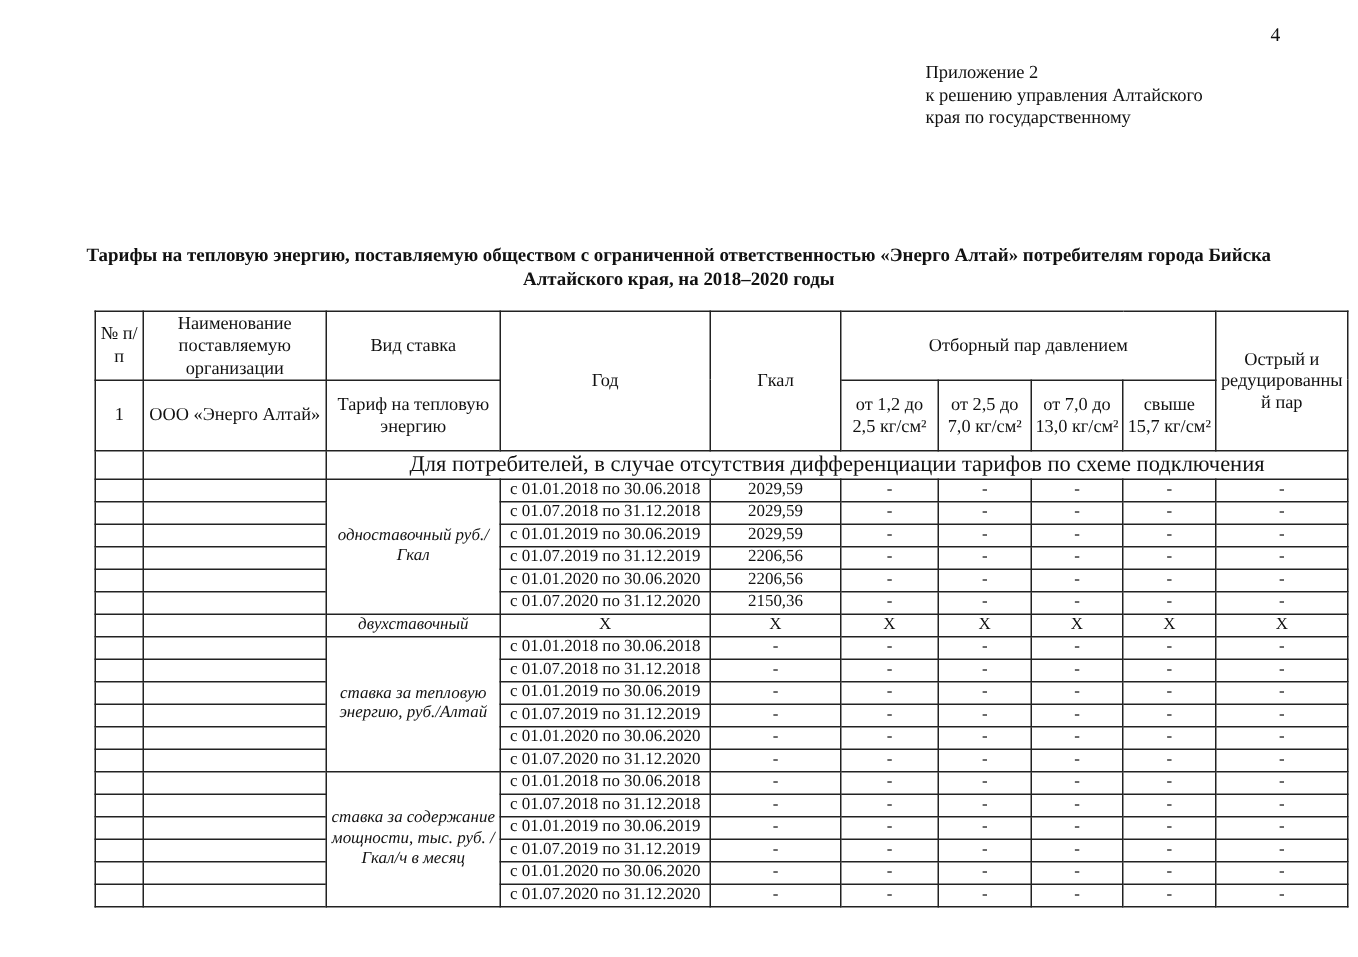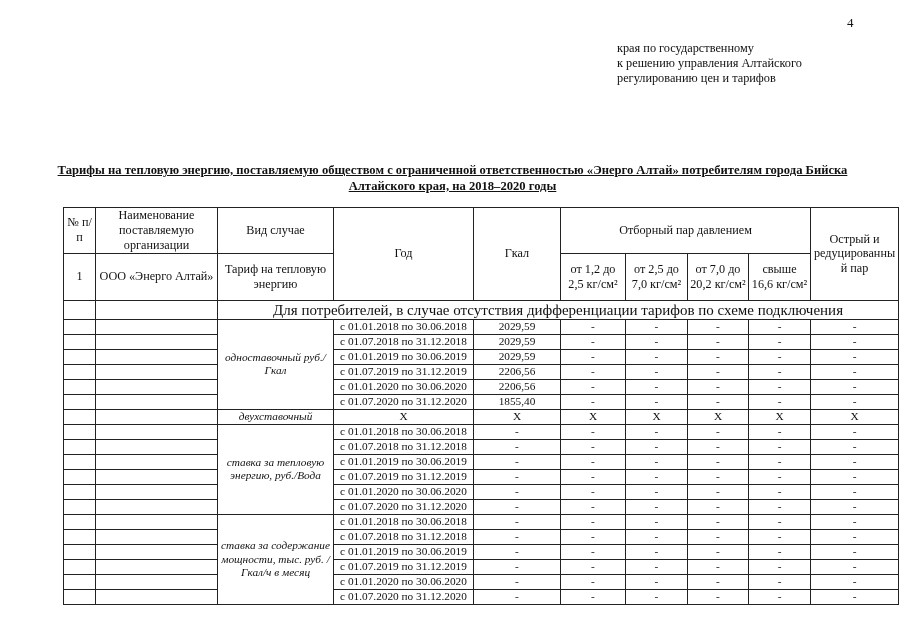--- a/index.html
+++ b/index.html
@@ -19,21 +19,21 @@
   .annex-block {
     position: absolute; top: 41px; left: 617px;
     width: 230px;
     font-size: 12.3px; line-height: 15.2px;
     text-align: left;
   }
   .doc-title {
     position: absolute; top: 162px; left: 55px; width: 795px;
     text-align: center;
     font-weight: bold;
-    font-size: 12.6px; line-height: 16px; text-decoration: underline;
+    font-size: 12.6px; line-height: 16px;
   }
   table.tariff {
     position: absolute; top: 207px; left: 63px;
     width: 835px;
     border-collapse: collapse;
     table-layout: fixed;
   }
   .tariff th, .tariff td {
     border: 1px solid #222222;
     padding: 0 2px;
@@ -53,23 +53,23 @@
   .label-cell { font-size: 11.7px; font-style: italic; }
   .x-cell { font-size: 12.5px; }
   .brk { overflow-wrap: anywhere; word-wrap: break-word; }
 </style>
 </head>
 <body>
 
 <div class="page-number">4</div>
 
 <div class="annex-block">
+  <div>Приложение 2</div>
+  <div>к решению управления Алтайского</div>
   <div>края по государственному</div>
-  <div>к решению управления Алтайского</div>
-  <div>регулированию цен и тарифов</div>
 </div>
 
 <div class="doc-title">Тарифы на тепловую энергию, поставляемую обществом с ограниченной ответственностью «Энерго Алтай» потребителям города Бийска Алтайского края, на 2018–2020 годы</div>
 
 <table class="tariff">
   <colgroup>
     <col style="width:32px">
       <col style="width:122px">
       <col style="width:116px">
     <col style="width:140px">
@@ -77,34 +77,34 @@
     <col style="width:65px">
       <col style="width:62px">
       <col style="width:61px">
       <col style="width:62px">
     <col style="width:88px">
   </colgroup>
   <tbody>
     <tr class="h1">
       <th>№ п/п</th>
       <th>Наименование поставляемую организации</th>
-      <th>Вид случае</th>
+      <th>Вид ставка</th>
       <th rowspan="2">Год</th>
       <th rowspan="2">Гкал</th>
       <th colspan="4">Отборный пар давлением</th>
       <th rowspan="2" class="brk">Острый и редуцированный пар</th>
     </tr>
     <tr class="h2">
       <th>1</th>
       <th>ООО «Энерго Алтай»</th>
       <th>Тариф на тепловую энергию</th>
       <th>от 1,2 до 2,5 кг/см²</th>
       <th>от 2,5 до 7,0 кг/см²</th>
-      <th>от 7,0 до 20,2 кг/см²</th>
-      <th>свыше 16,6 кг/см²</th>
+      <th>от 7,0 до 13,0 кг/см²</th>
+      <th>свыше 15,7 кг/см²</th>
     </tr>
 
     <tr class="section-row">
       <td></td>
       <td></td>
       <td colspan="8" class="section-title">Для потребителей, в случае отсутствия дифференциации тарифов по схеме подключения</td>
     </tr>
 
     <tr class="data">
       <td></td>
@@ -159,21 +159,21 @@
       <td>-</td>
       <td>-</td>
       <td>-</td>
       <td>-</td>
       <td>-</td>
     </tr>
     <tr class="data">
       <td></td>
       <td></td>
       <td class="period-cell">с 01.07.2020 по 31.12.2020</td>
-      <td class="water-cell">1855,40</td>
+      <td class="water-cell">2150,36</td>
       <td>-</td>
       <td>-</td>
       <td>-</td>
       <td>-</td>
       <td>-</td>
     </tr>
 
     <tr class="data">
       <td></td>
       <td></td>
@@ -183,21 +183,21 @@
       <td class="x-cell">X</td>
       <td class="x-cell">X</td>
       <td class="x-cell">X</td>
       <td class="x-cell">X</td>
       <td class="x-cell">X</td>
     </tr>
 
     <tr class="data">
       <td></td>
       <td></td>
-      <td rowspan="6" class="label-cell">ставка за тепловую энергию, руб./Вода</td>
+      <td rowspan="6" class="label-cell">ставка за тепловую энергию, руб./Алтай</td>
       <td class="period-cell">с 01.01.2018 по 30.06.2018</td>
       <td>-</td>
       <td>-</td>
       <td>-</td>
       <td>-</td>
       <td>-</td>
       <td>-</td>
     </tr>
     <tr class="data">
       <td></td>

